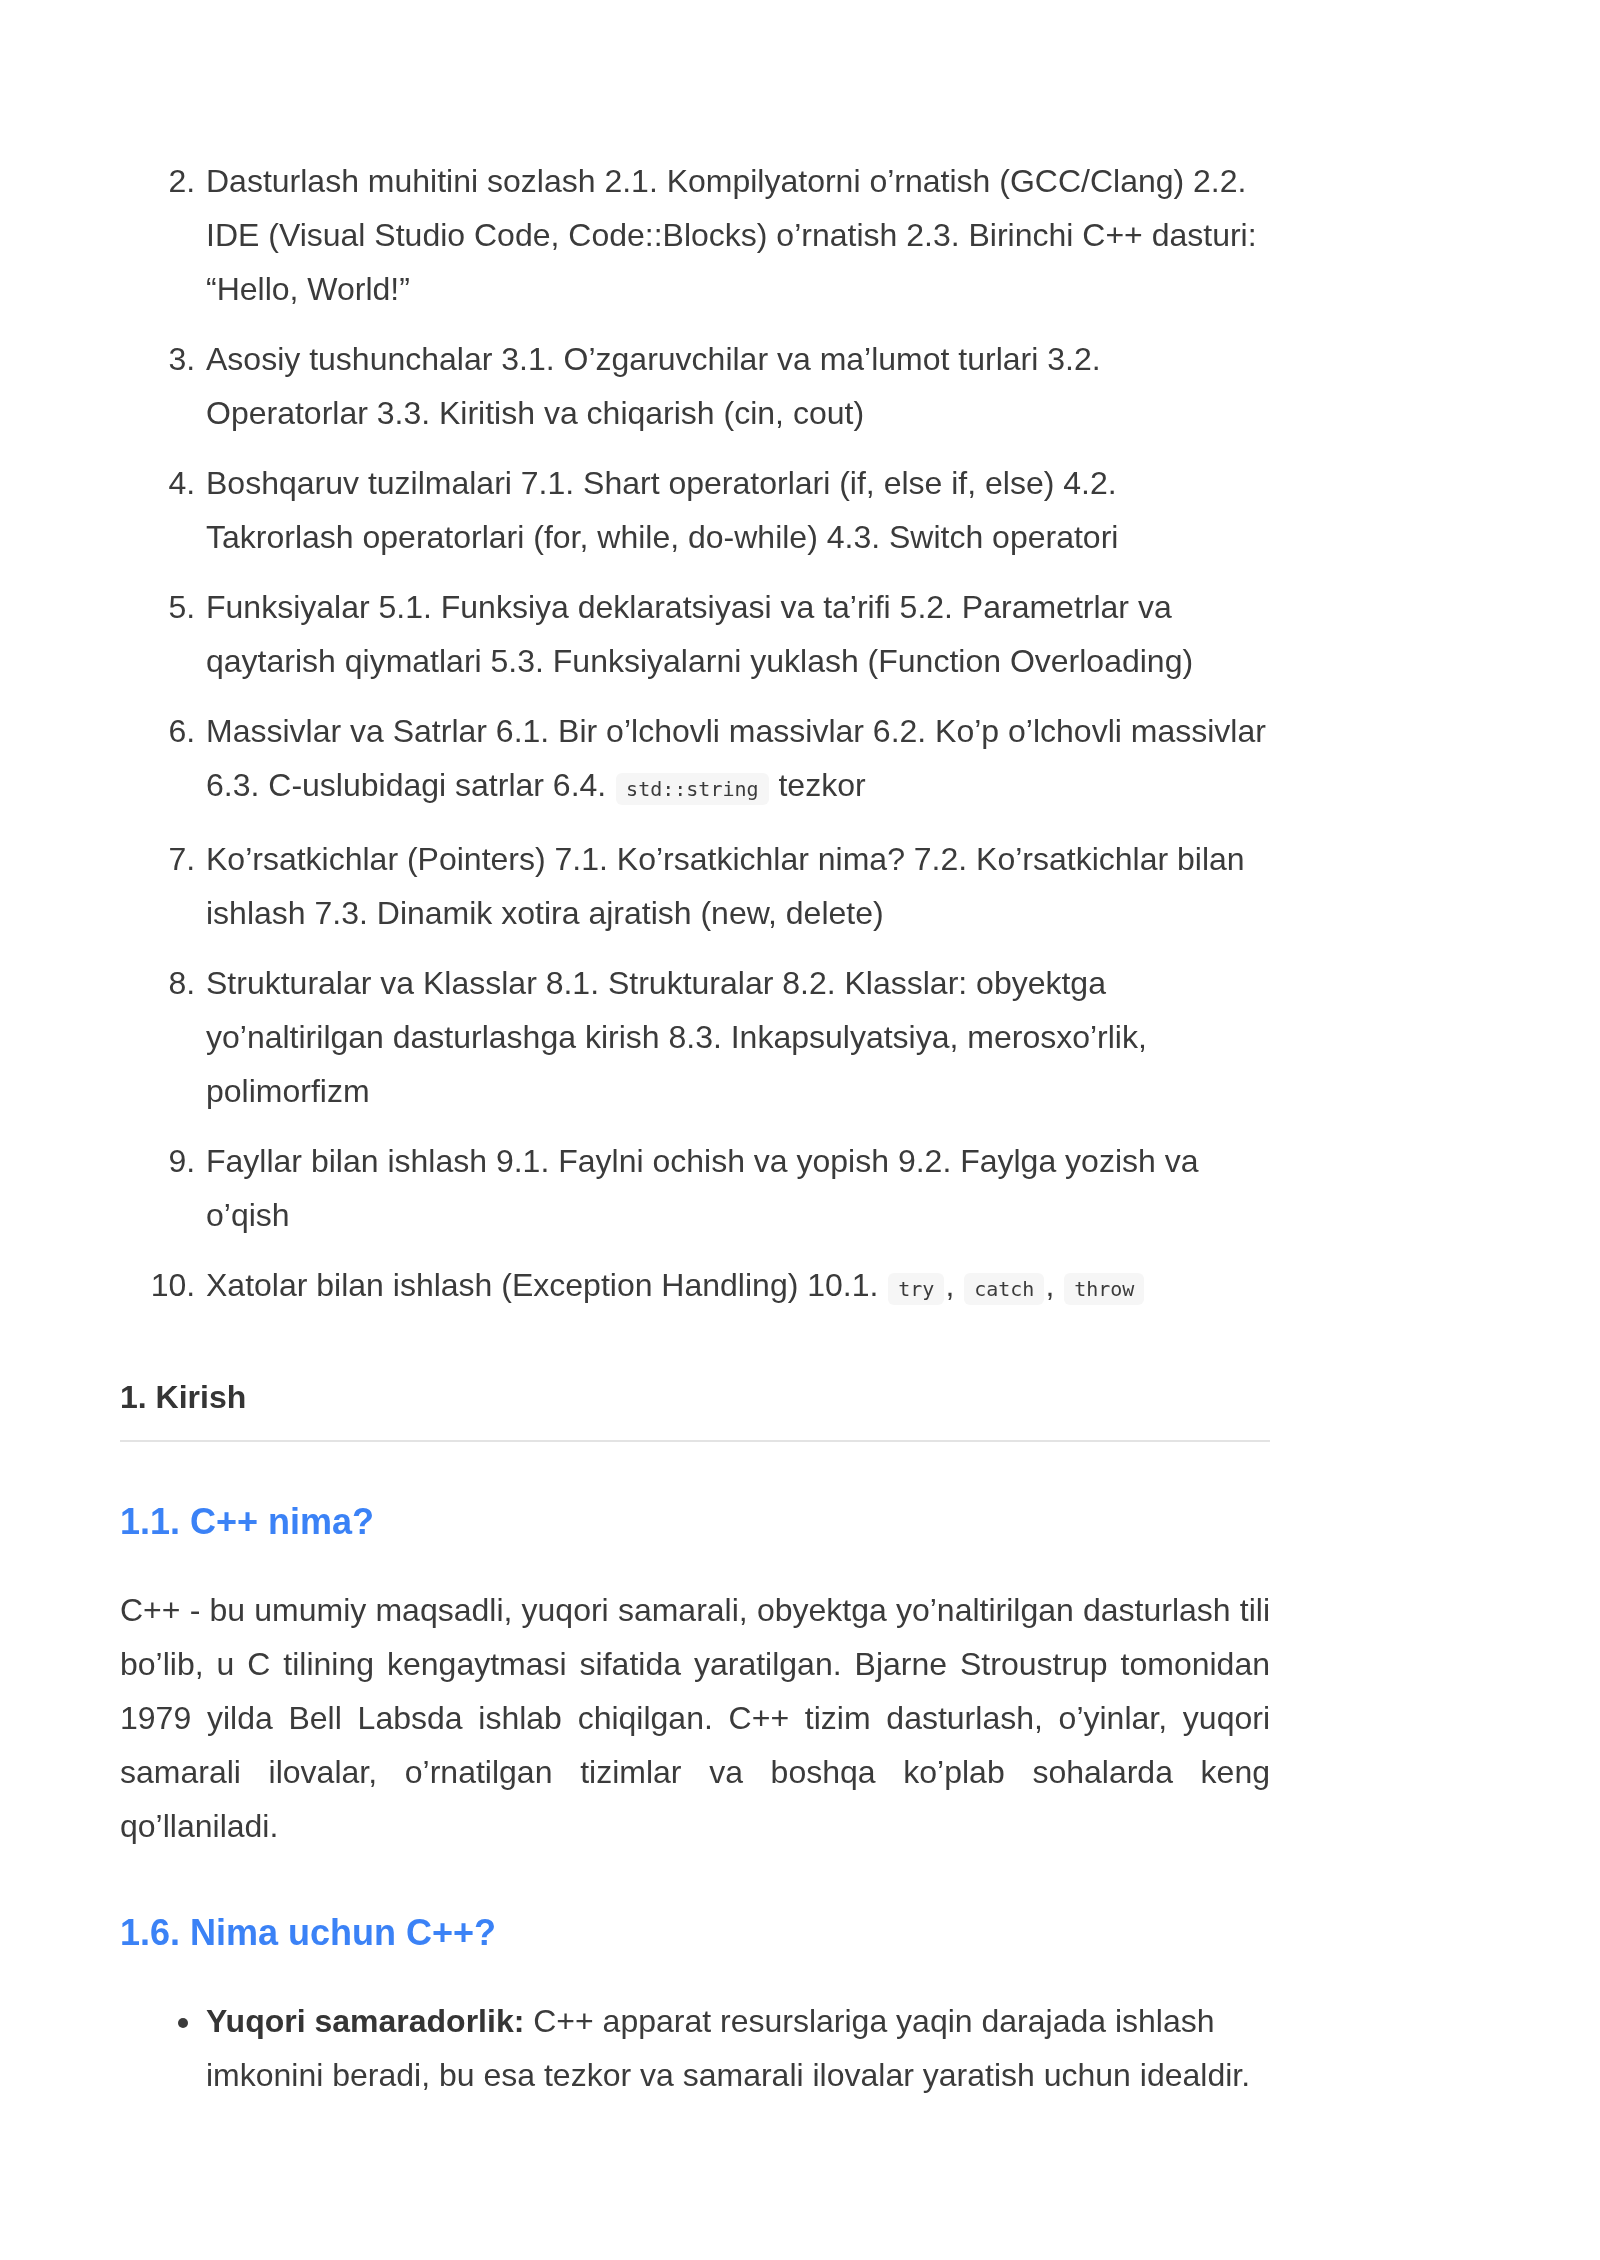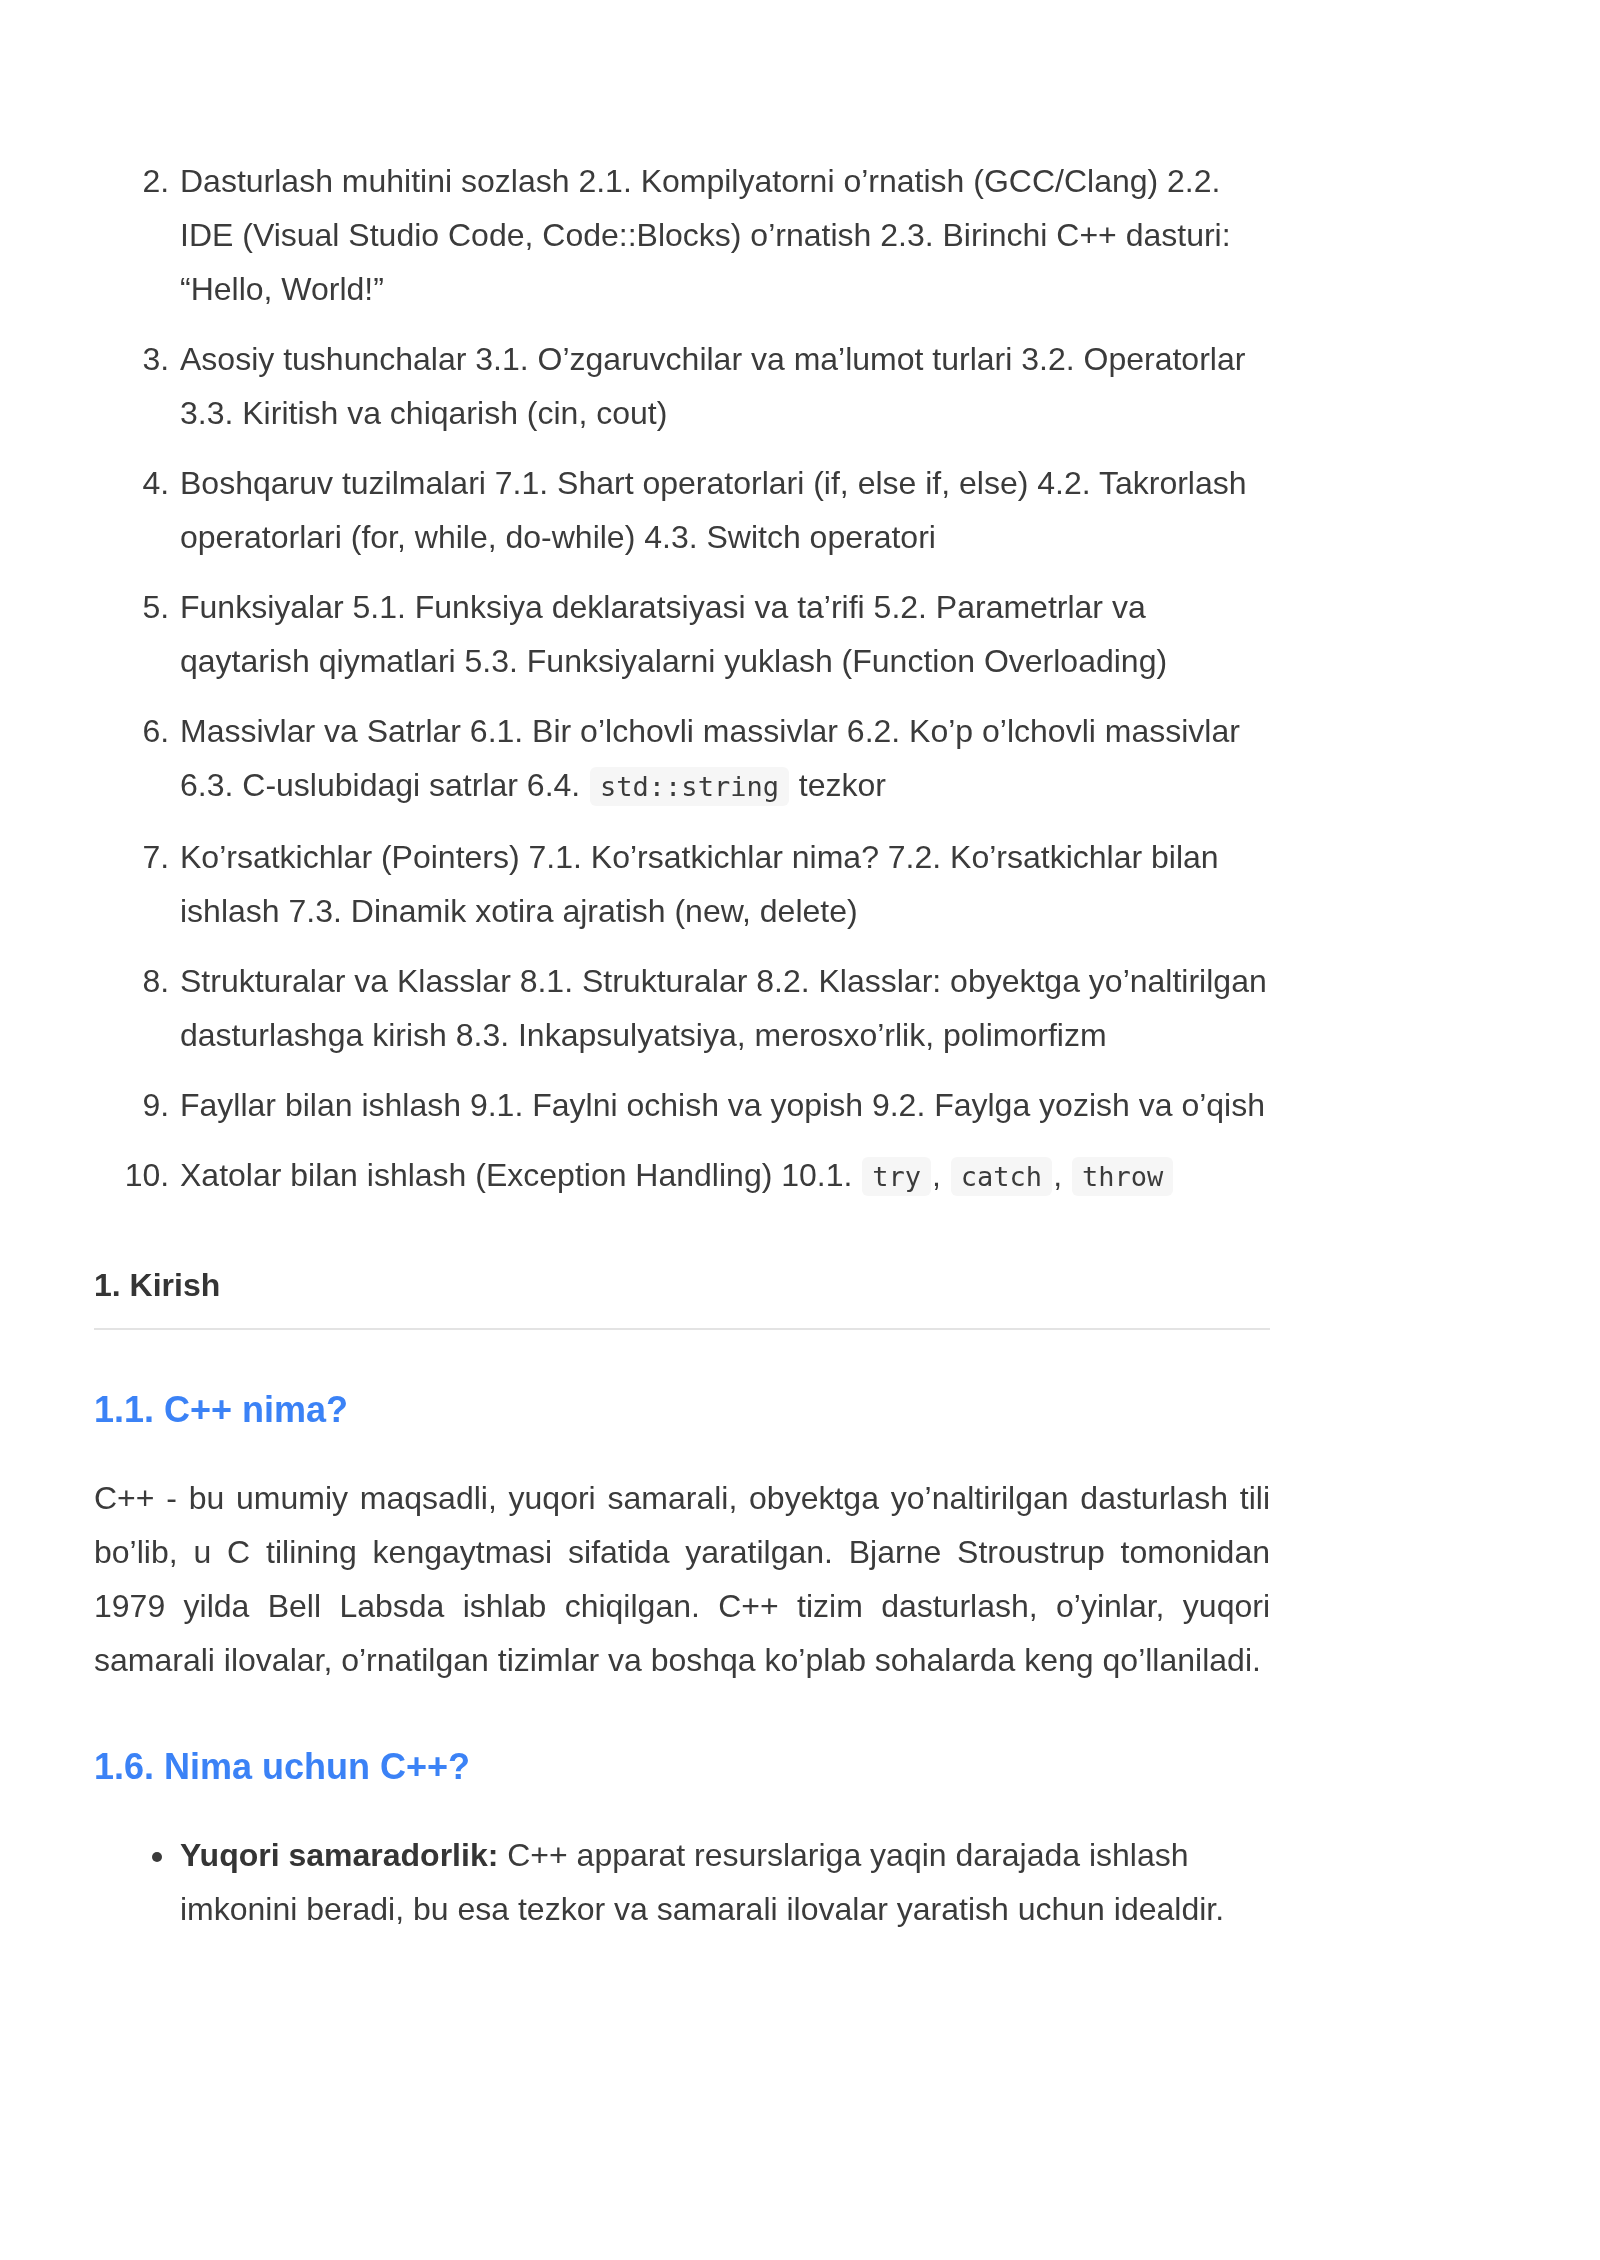--- a/index.html
+++ b/index.html
@@ -13,21 +13,21 @@
     overflow: hidden;
     font-family: "Liberation Sans", "DejaVu Sans", sans-serif;
     font-size: 32px;
     line-height: 54px;
     color: #3b3b3b;
   }
   .page {
     box-sizing: border-box;
     width: 1420px;
     height: 2260px;
-    padding: 154px 150px 0 94px;
+    padding: 154px 150px 0 120px;
   }
   
   ol.toc {
     margin: 0;
     padding: 0 0 0 84px;
     text-align: left;
   }
   ol.toc > li {
     margin: 0 0 16px 0;
     padding-left: 2px;
@@ -64,21 +64,21 @@
     list-style-type: disc;
   }
   ul.advantages > li {
     margin: 0 0 16px 0;
     padding-left: 2px;
   }
   ul.advantages b { font-weight: 700; color: #353535; }
   
   code.inline-code {
     font-family: "DejaVu Sans Mono", "Liberation Mono", monospace;
-    font-size: 27px;
+    font-size: 20px;
     background: #f6f6f6;
     color: #3b3b3b;
     border-radius: 6px;
     padding: 4px 10px;
     margin: 0 1px;
     white-space: nowrap;
   }
 </style>
 </head>
 <body>

